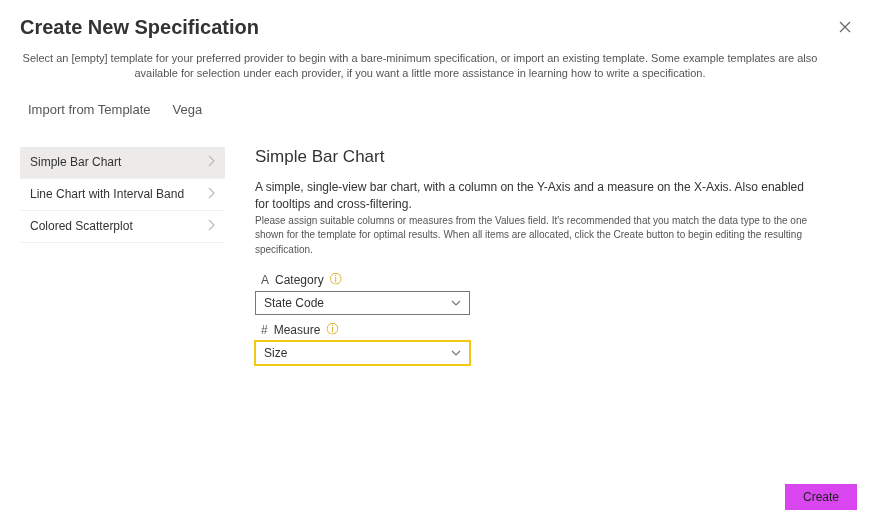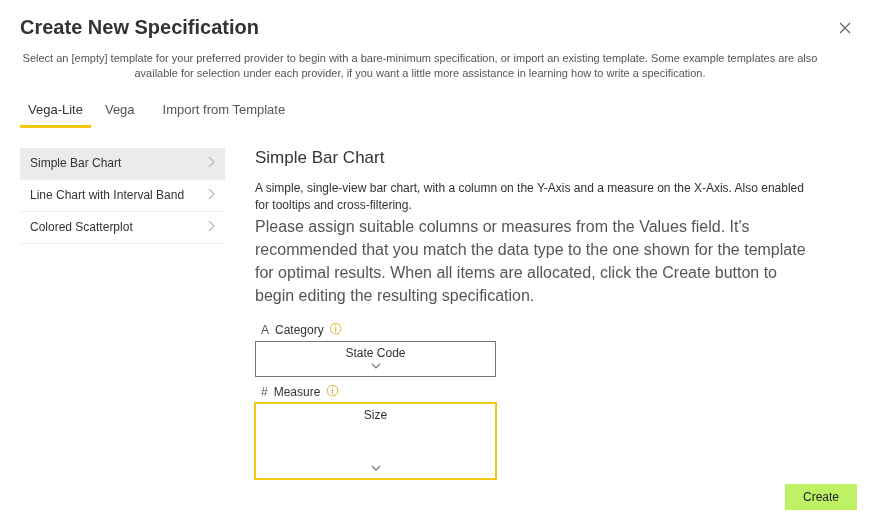--- a/index.html
+++ b/index.html
@@ -12,21 +12,21 @@
       background: #ffffff;
       width: 877px;
       height: 520px;
       position: relative;
       color: #323130;
     }
     .header {
       padding: 16px 20px 8px 20px;
       display: flex;
       justify-content: space-between;
-      align-items: flex-end;
+      align-items: center;
     }
     .title {
       font-size: 20px;
       font-weight: 600;
       color: #333;
     }
     .close-icon {
       cursor: pointer;
       font-size: 14px;
       color: #666;
@@ -96,21 +96,21 @@
       color: #333;
       margin-bottom: 12px;
     }
     .detail-desc {
       font-size: 12px;
       color: #333;
       line-height: 1.45;
       max-width: 565px;
     }
     .detail-hint {
-      font-size: 16px;
+      font-size: 10px;
       color: #555;
       line-height: 1.45;
       margin-bottom: 14px;
       max-width: 565px;
     }
     .field-row {
       margin-bottom: 4px;
     }
     .field-label {
       display: flex;
@@ -125,49 +125,48 @@
       font-size: 12px;
       display: inline-flex;
       align-items: center;
       color: #555;
     }
     .info-icon {
       color: #d6a400;
       font-size: 12px;
     }
     .select {
-      width: 241px;
+      width: 215px;
       display: flex;
       justify-content: space-between;
       align-items: center;
       border: 1px solid #777;
       padding: 4px 8px;
       font-size: 12px;
       background: #fff;
       cursor: pointer;
       margin-bottom: 6px;
-      flex-direction: column;
     }
     .select.active {
       outline: 2px solid #f2c811;
       outline-offset: -1px;
       border-color: #f2c811;
       gap: 40px;
     }
     .select-chevron {
       color: #777;
       font-size: 11px;
     }
     .footer {
       position: absolute;
       bottom: 10px;
       right: 20px;
     }
     .create-btn {
-      background: #bef264;
+      background: #d946ef;
       border: none;
       padding: 6px 18px;
       font-size: 12px;
       color: #222;
       cursor: pointer;
     }
   </style>
 </head>
 <body>
 
@@ -176,23 +175,22 @@
   <div class="close-icon">
     <svg width="12" height="12" viewBox="0 0 12 12">
         <path d="M1 1 L11 11 M11 1 L1 11" stroke="#666" stroke-width="1.2" fill="none"></path>
       </svg>
   </div>
 </div>
 
 <div class="subtitle">Select an [empty] template for your preferred provider to begin with a bare-minimum specification, or import an existing template. Some example templates are also available for selection under each provider, if you want a little more assistance in learning how to write a specification.</div>
 
 <div class="tabs">
-  <div class="tab active">Vega-Lite</div>
+  <div class="tab">Import from Template</div>
   <div class="tab">Vega</div>
-  <div class="tab">Import from Template</div>
 </div>
 
 <div class="content">
   <div class="sidebar">
     <div class="template-item selected">
       <span>Simple Bar Chart</span>
       <span class="chevron">
         <svg width="8" height="12" viewBox="0 0 8 12">
             <path d="M2 1 L7 6 L2 11" stroke="#bbb" stroke-width="1.3" fill="none"></path>
           </svg>

